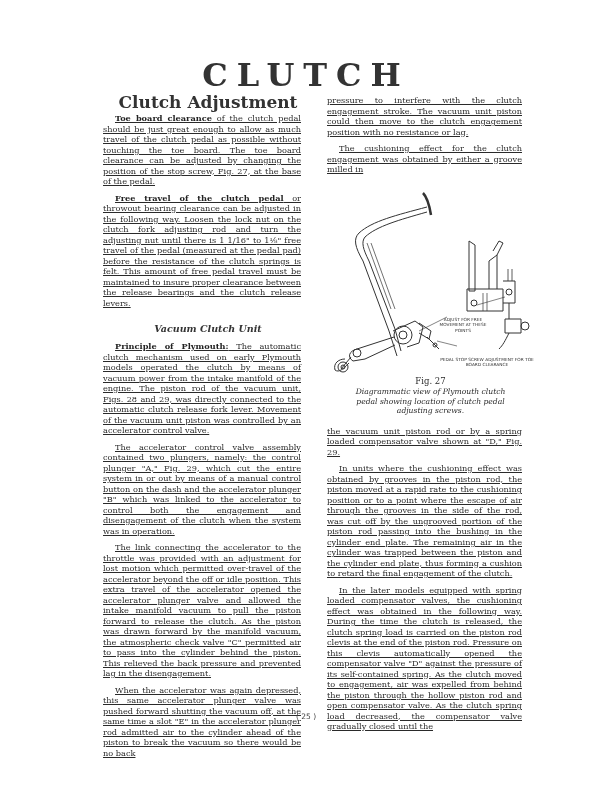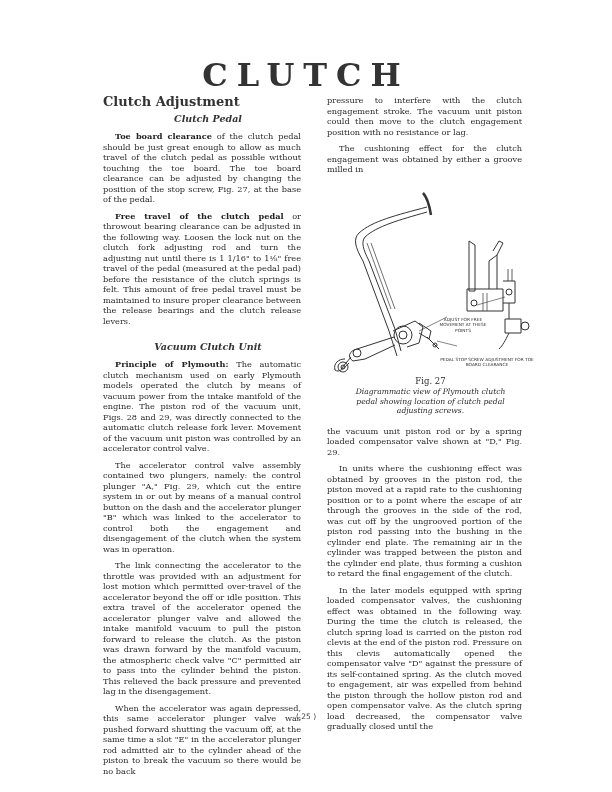--- a/index.html
+++ b/index.html
@@ -3,39 +3,38 @@
 <meta charset="utf-8">
 <style>
   html, body { margin:0; padding:0; }
   body { width:612px; height:792px; background:#ffffff; position:relative; overflow:hidden;
          font-family:"DejaVu Serif", serif; color:#2a2a2a; }
   .title { position:absolute; top:56px; left:0; width:612px; text-align:center;
            font-family:"DejaVu Serif", serif; font-weight:bold; font-size:32px; letter-spacing:9px; color:#333; }
   .col { position:absolute; font-size:8.2px; line-height:10.5px; text-align:justify; }
   .col-left { left:103px; top:94px; width:210px; }
   .col-right { left:327px; top:95px; width:207px; }
-  .h1 { text-align:left; font-weight:bold; font-size:13px; line-height:16px; margin:0 0 3px 0; color:#333; }
+  .h1 { text-align:center; font-weight:bold; font-size:17px; line-height:16px; margin:0 0 3px 0; color:#333; }
   .h2 { text-align:center; font-weight:bold; font-style:italic; font-size:9.5px; line-height:12px; margin:0 0 6px 0; color:#333; }
-  p { margin:0 12px 6px 0; text-indent:12px; }
+  p { margin:0 12px 6px 0; text-indent:12px;text-decoration:underline; }
   b { color:#222; }
   .figure { position:relative; width:207px; height:193px; margin:4px 0 0 0; }
   .figure svg { position:absolute; left:0; top:0; }
   .lbl { position:absolute; font-family:"DejaVu Sans", sans-serif; font-size:4.3px; line-height:5.5px; text-align:center; color:#333; }
   .fig-title { text-align:center; font-weight:normal; font-size:8.5px; margin:2px 0 1px 0; }
   .fig-cap { text-align:center; font-style:italic; font-size:7.6px; line-height:9.5px; margin:0 18px 10px 18px; }
   .pagenum { position:absolute; top:712px; left:0; width:612px; text-align:center; font-family:"DejaVu Sans", sans-serif; font-size:7.5px; color:#444; }
 </style>
 </head>
 <body>
 
 <div class="title">CLUTCH</div>
 
 <div class="col col-left">
   <div class="h1">Clutch Adjustment</div>
-  <div class="h2">Clutch Pedal</div>
   <p><b>Toe board clearance</b><span> of the clutch pedal should be just great enough to allow as much travel of the clutch pedal as possible without touching the toe board. The toe board clearance can be adjusted by changing the position of the stop screw, Fig. 27, at the base of the pedal.</span></p>
   <p><b>Free travel of the clutch pedal</b><span> or throwout bearing clearance can be adjusted in the following way. Loosen the lock nut on the clutch fork adjusting rod and turn the adjusting nut until there is 1 1/16" to 1⅛" free travel of the pedal (measured at the pedal pad) before the resistance of the clutch springs is felt. This amount of free pedal travel must be maintained to insure proper clearance between the release bearings and the clutch release levers.</span></p>
   <div class="h2" style="margin-top:15px">Vacuum Clutch Unit</div>
   <p><b>Principle of Plymouth:</b><span> The automatic clutch mechanism used on early Plymouth models operated the clutch by means of vacuum power from the intake manifold of the engine. The piston rod of the vacuum unit, Figs. 28 and 29, was directly connected to the automatic clutch release fork lever. Movement of the vacuum unit piston was controlled by an accelerator control valve.</span></p>
   <p>The accelerator control valve assembly contained two plungers, namely: the control plunger "A," Fig. 29, which cut the entire system in or out by means of a manual control button on the dash and the accelerator plunger "B" which was linked to the accelerator to control both the engagement and disengagement of the clutch when the system was in operation.</p>
   <p>The link connecting the accelerator to the throttle was provided with an adjustment for lost motion which permitted over-travel of the accelerator beyond the off or idle position. This extra travel of the accelerator opened the accelerator plunger valve and allowed the intake manifold vacuum to pull the piston forward to release the clutch. As the piston was drawn forward by the manifold vacuum, the atmospheric check valve "C" permitted air to pass into the cylinder behind the piston. This relieved the back pressure and prevented lag in the disengagement.</p>
   <p>When the accelerator was again depressed, this same accelerator plunger valve was pushed forward shutting the vacuum off, at the same time a slot "E" in the accelerator plunger rod admitted air to the cylinder ahead of the piston to break the vacuum so there would be no back</p>
 </div>
 
 <div class="col col-right">

